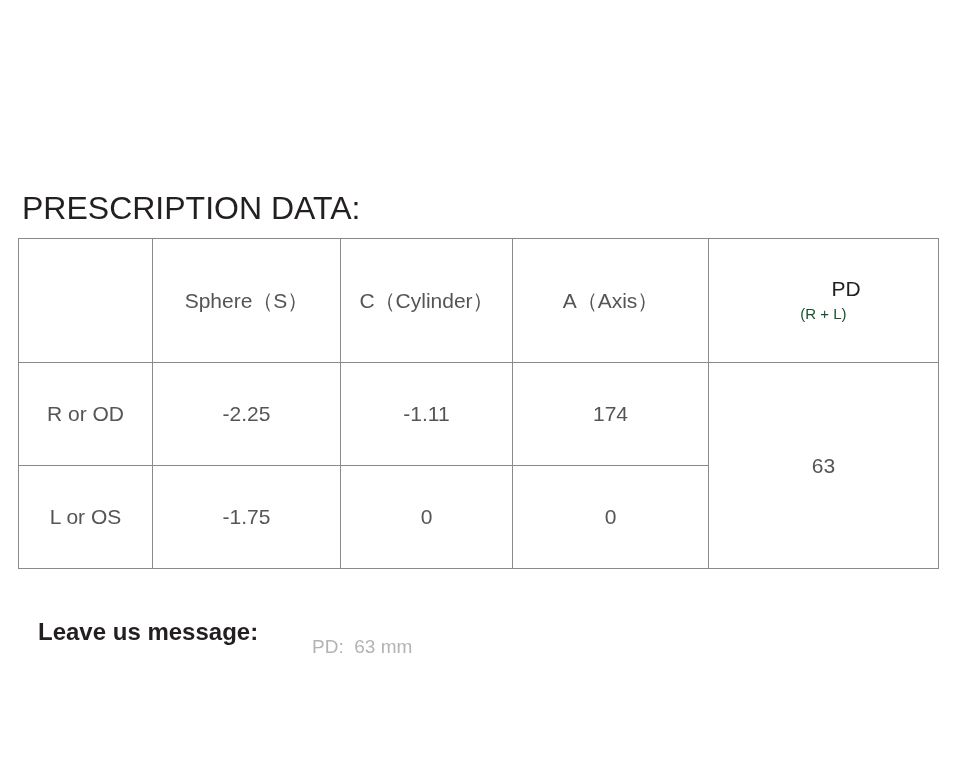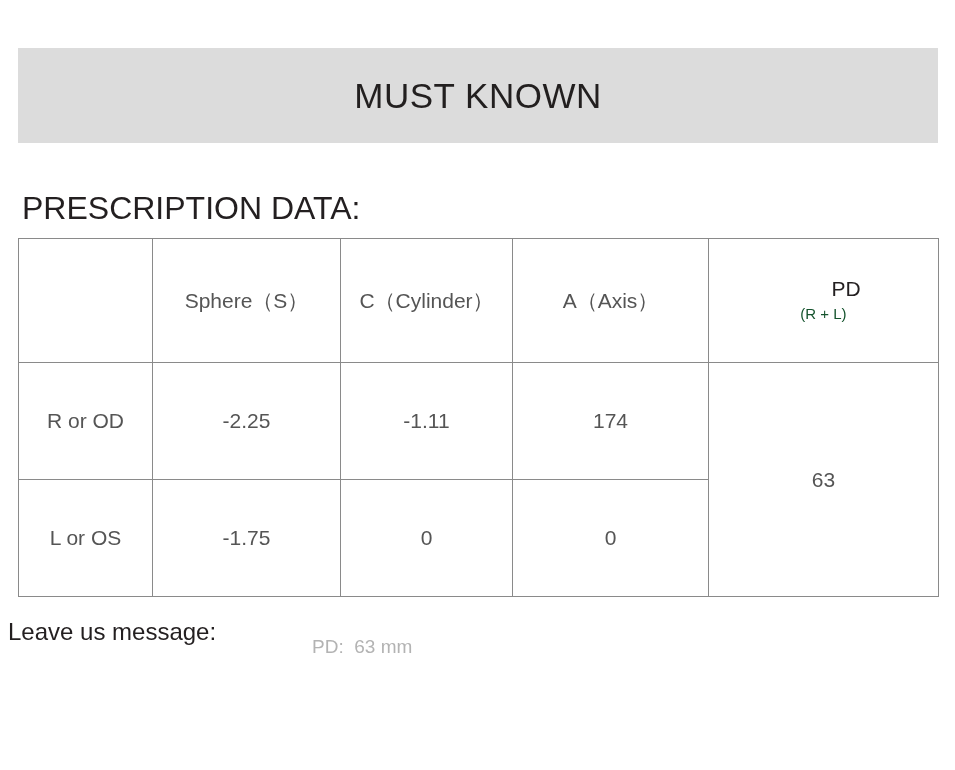--- a/index.html
+++ b/index.html
@@ -80,53 +80,50 @@
     font-size: 15px;
     color: #14532d;
     line-height: 1.5;
   }
   .col-a { width: 134px; }
   .col-b { width: 188px; }
   .col-c { width: 172px; }
   .col-d { width: 196px; }
   .col-e { width: 230px; }
   .row-head { height: 124px; }
-  .row-data { height: 117px; }
+  .row-data { height: 103px; }
   .pd-value {
     font-size: 22px;
     color: #555555;
   }
   .message-label {
     position: absolute;
-    left: 8px;
+    left: 38px;
     top: 618px;
     font-size: 24px;
-    font-weight: 400;
+    font-weight: 700;
     color: #231f20;
   }
   .message-lines {
     position: absolute;
     left: 312px;
     top: 622px;
     color: #b3b3b3;
     font-size: 19px;
     line-height: 50px;
   }
   .message-lines div {
     white-space: pre;
   }
 </style>
 </head>
 <body>
 
 <div class="page">
 
-  <div class="banner">
-    <div class="banner-title">MUST KNOWN</div>
-  </div>
 
   <div class="section-title">PRESCRIPTION DATA:</div>
 
   <table class="rx">
     <colgroup>
       <col class="col-a">
       <col class="col-b">
       <col class="col-c">
       <col class="col-d">
       <col class="col-e">

